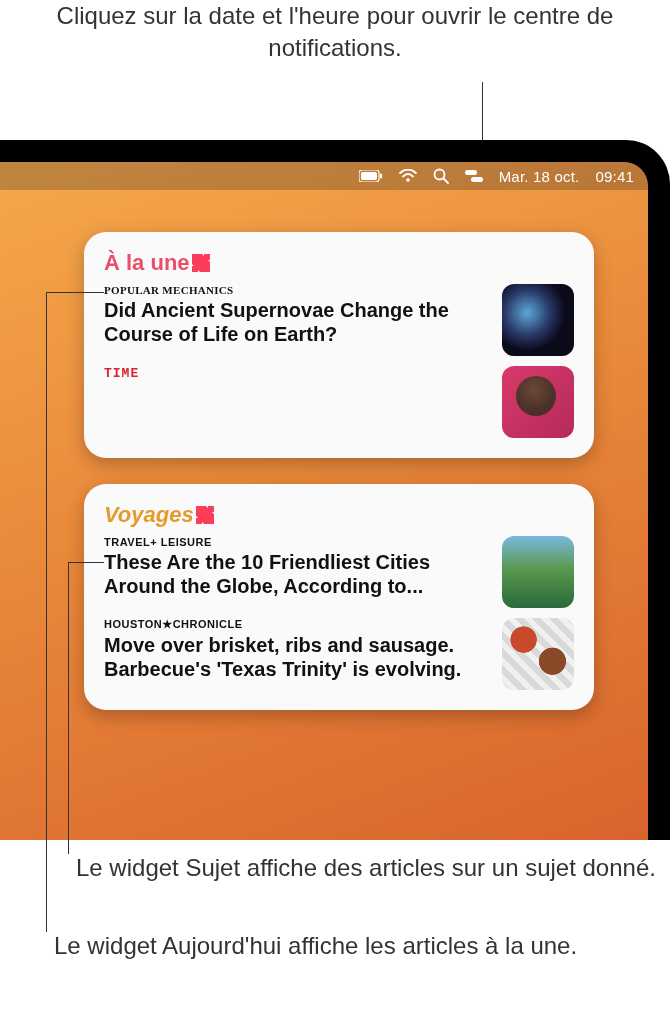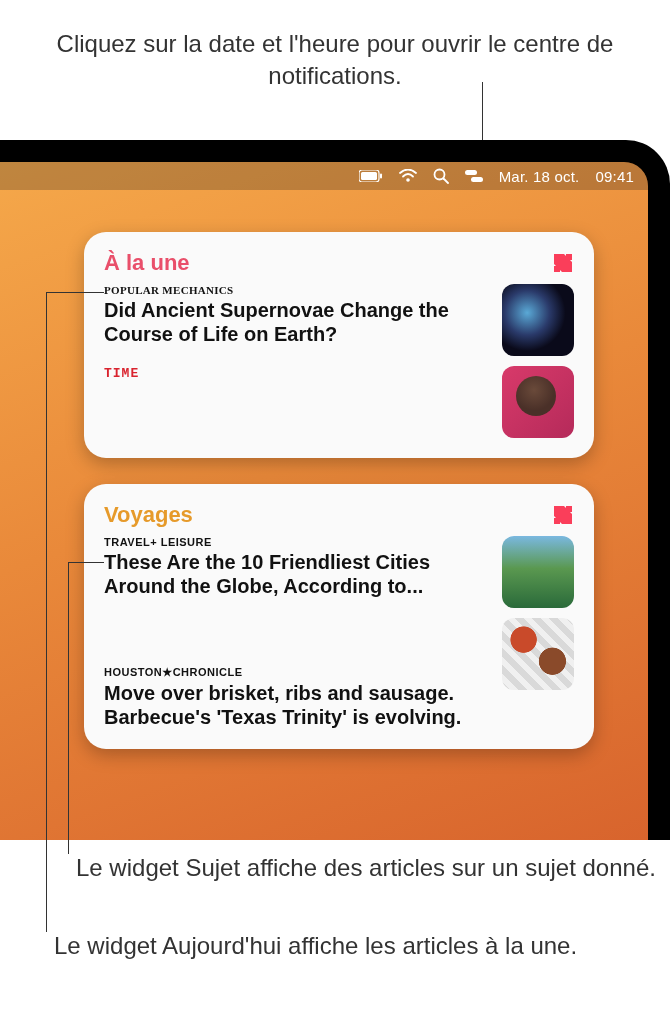--- a/index.html
+++ b/index.html
@@ -8,21 +8,21 @@
     background: #fff;
     width: 670px;
     height: 1011px;
     position: relative;
     overflow: hidden;
   }
   .callout-top {
     text-align: center;
     font-size: 24px;
     color: #333;
-    padding: 28px 40px 6px;
+    padding: 0 40px 6px;
     line-height: 1.35;
   }
   .callout-line-top {
     width: 1px;
     height: 72px;
     background: #333;
     position: absolute;
     left: 482px;
     top: 82px;
   }
@@ -69,30 +69,30 @@
   }
   .widget {
     background: #fafafa;
     border-radius: 22px;
     padding: 18px 20px 20px;
     box-shadow: 0 6px 18px rgba(0,0,0,0.25);
     position: relative;
   }
   .widget-header {
     display: flex;
-    justify-content: space-between;
+    justify-content: flex-start;
     align-items: center;
     margin-bottom: 8px;
   }
   .widget-title {
     font-size: 22px;
     font-weight: 800;
   }
   .title-pink { color: #e94f6a; }
-  .title-orange { color: #e69a2a; }
+  .title-orange { color: #e69a2a; font-style: italic; }
   .news-icon {
     width: 22px; height: 22px;
   }
   .article {
     display: flex;
     gap: 30px;
     align-items: flex-start;
     margin-top: 6px;
   }
   .article + .article { margin-top: 10px; }
@@ -100,21 +100,21 @@
   .source {
     font-size: 11px;
     font-weight: 800;
     letter-spacing: 0.3px;
     color: #111;
     margin-bottom: 2px;
     font-family: Georgia, 'Times New Roman', serif;
   }
   .source.time { color: #d9232e; font-family: Liberation Mono, monospace; font-size: 13px; letter-spacing: 1px; }
   .source.tl { font-family: inherit; font-size: 11px; letter-spacing: 0.5px;}
-  .source.hc { font-family: inherit; font-size: 11px; letter-spacing: 0.5px; display:flex; align-items:center; gap:2px;margin-top:48px;}
+  .source.hc { font-family: inherit; font-size: 11px; letter-spacing: 0.5px; display:flex; align-items:center; gap:2px;}
   .headline {
     font-size: 20px;
     font-weight: 800;
     color: #111;
     line-height: 1.2;
   }
   .thumb {
     width: 72px;
     height: 72px;
     border-radius: 12px;

